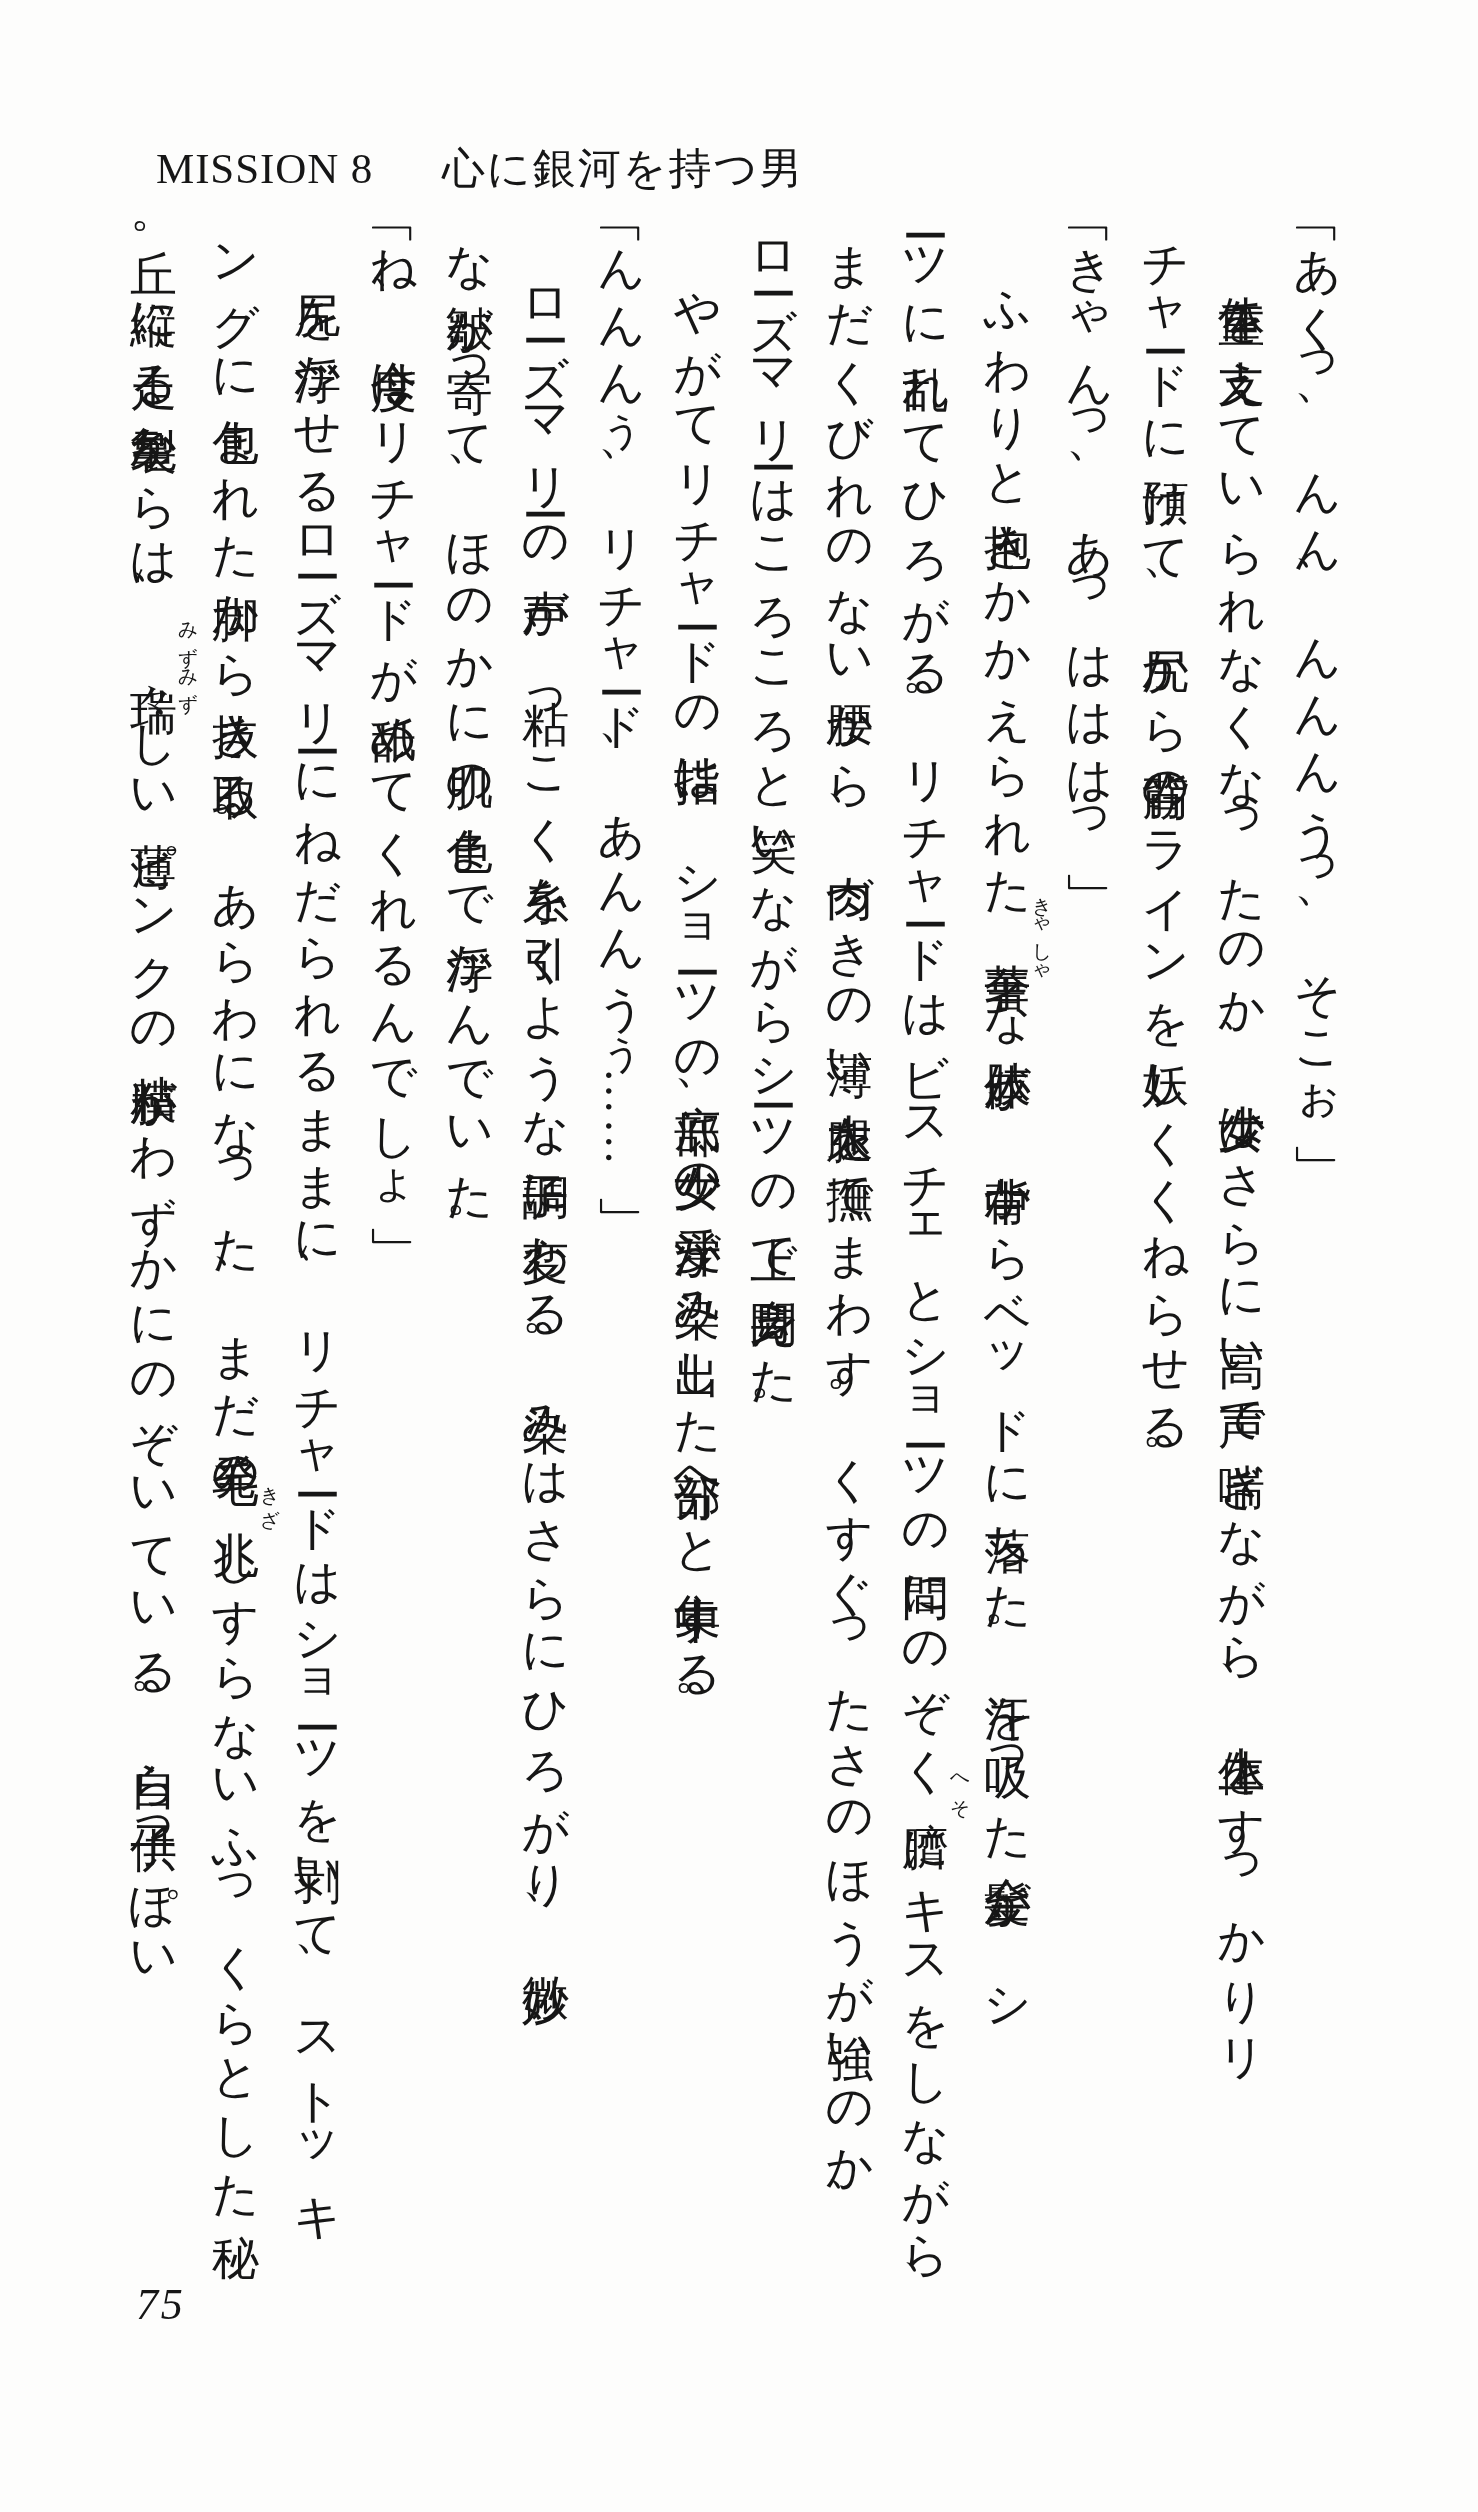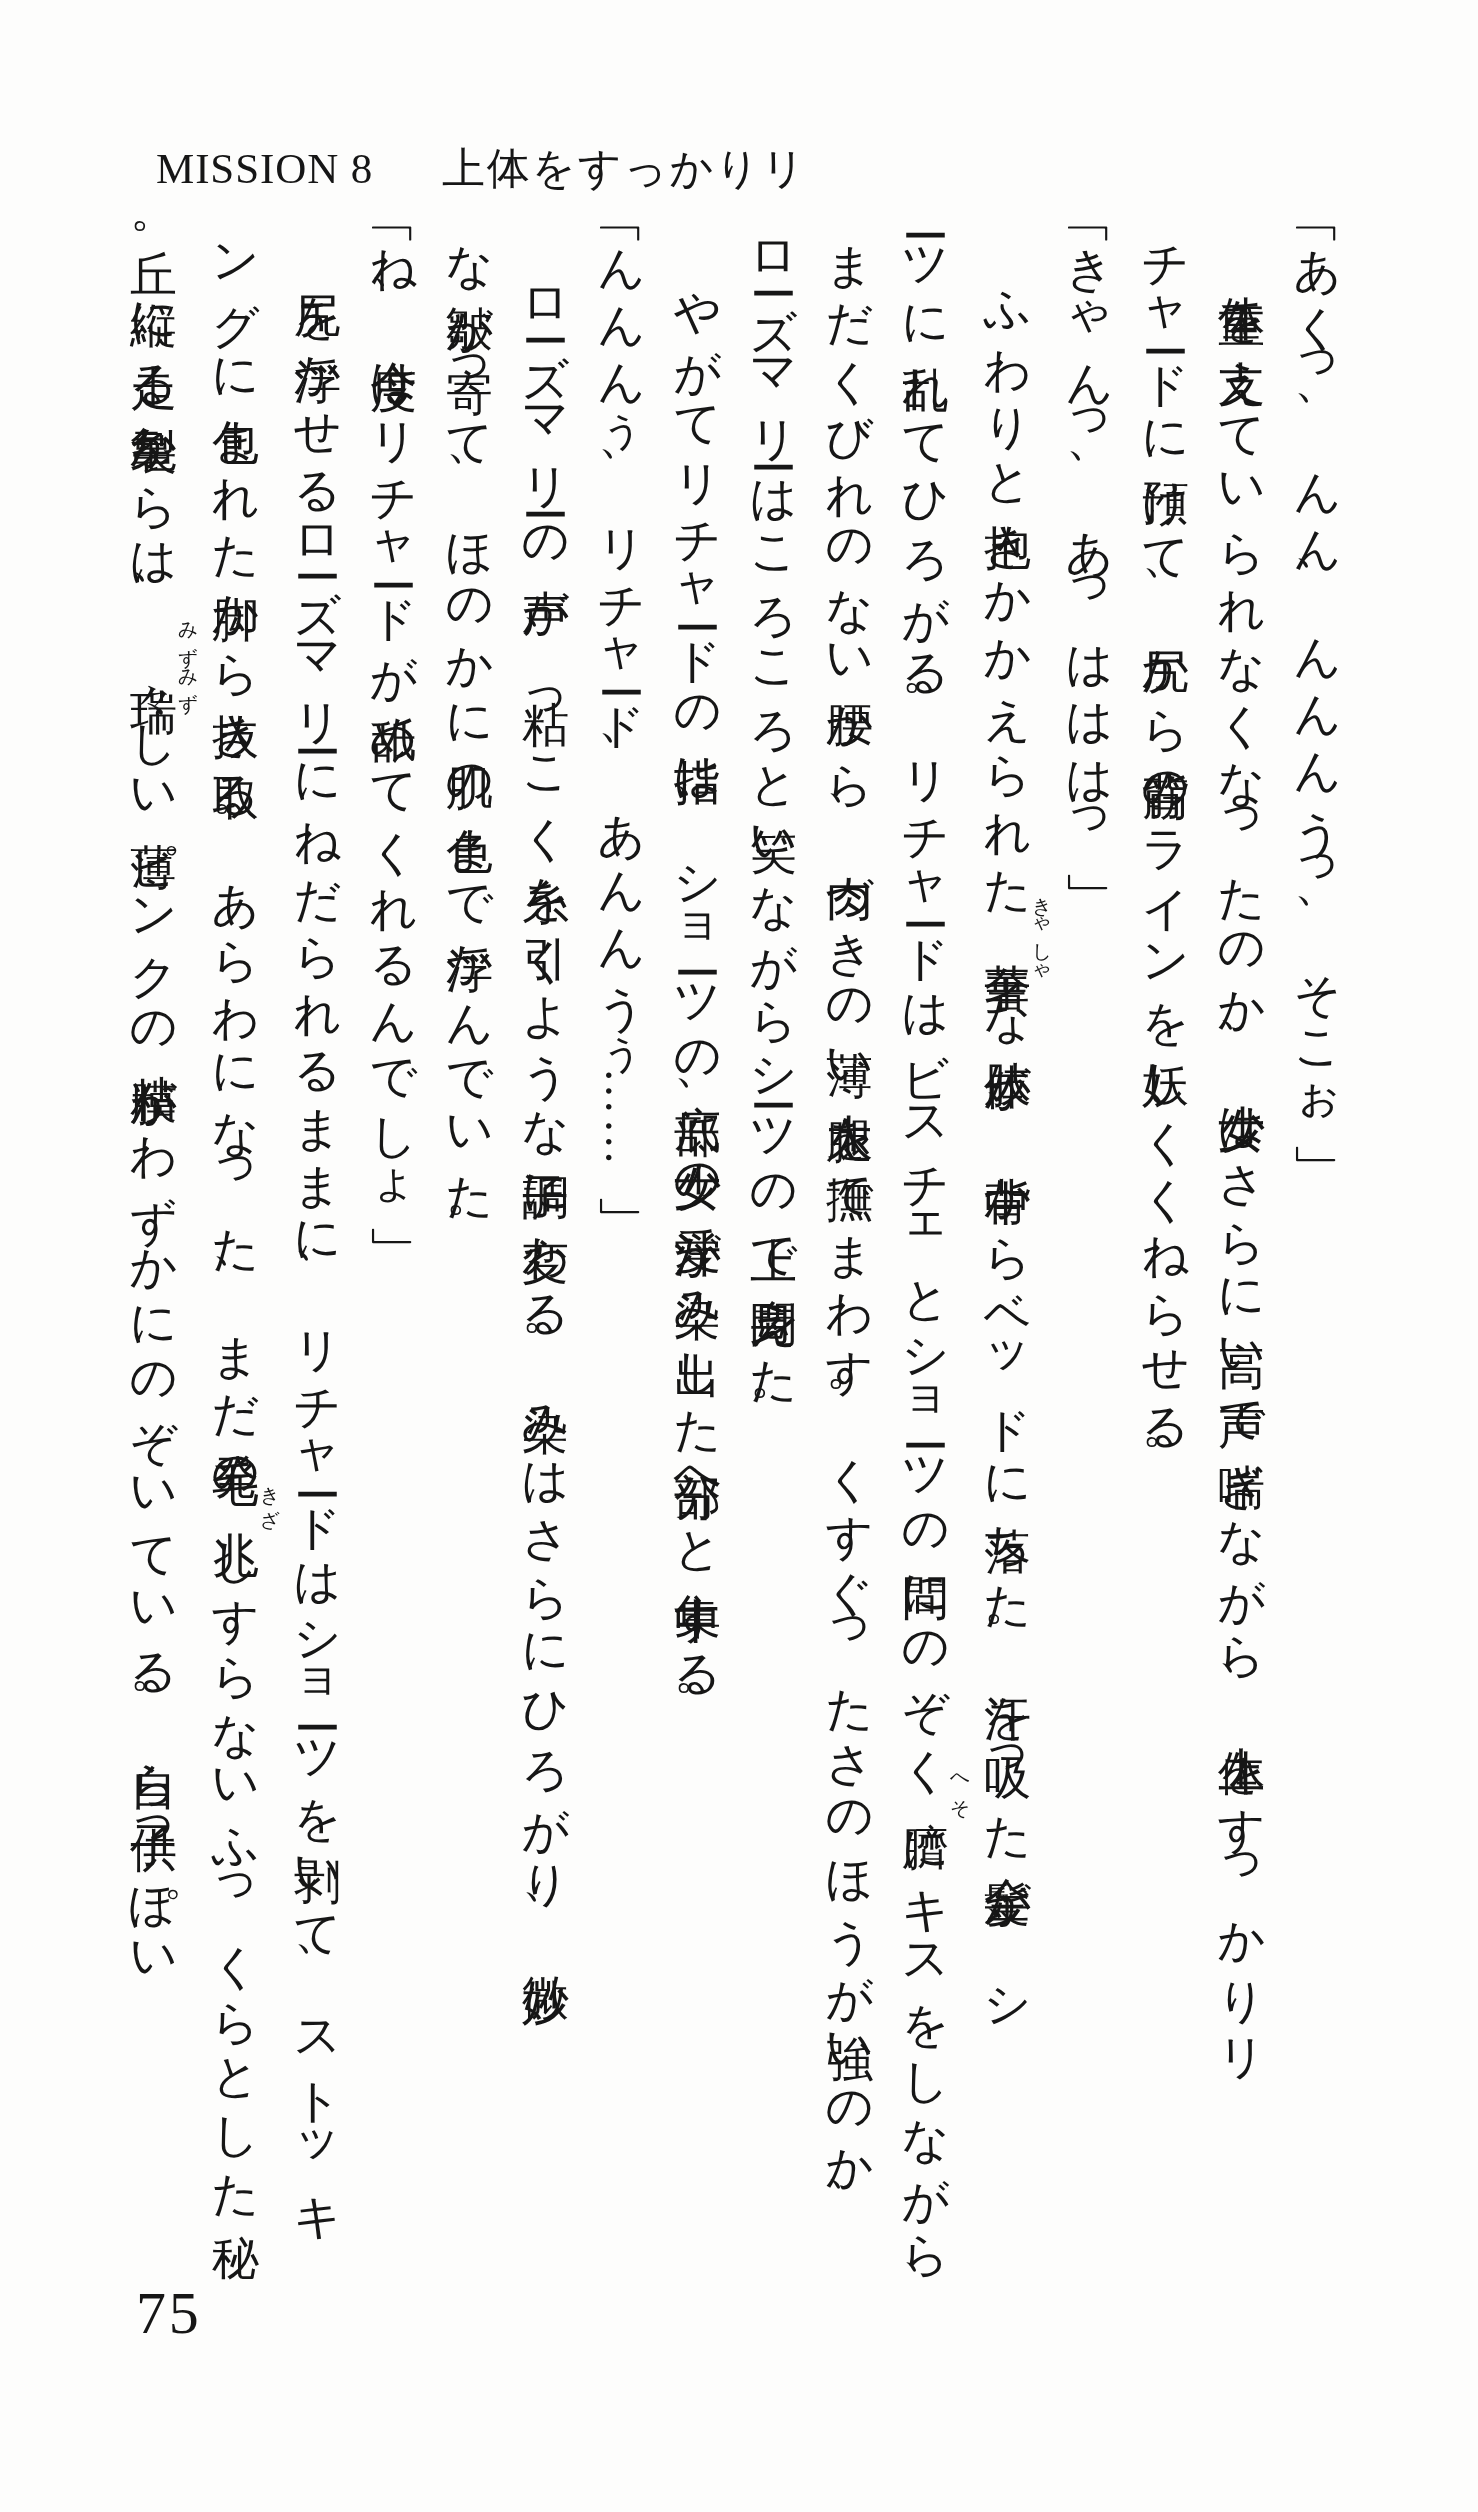--- a/index.html
+++ b/index.html
@@ -34,29 +34,30 @@
   .col.indent{text-indent:1em;}
   ruby{ruby-align:center;}
   rt{
     font-size:19.5px;
     letter-spacing:0.9px;
     font-weight:normal;
   }
   .pagenum{
     position:absolute;
     top:2279px;left:136px;
-    font-size:60px;
+    font-size:44px;
+    font-style:italic;
     letter-spacing:2.8px;
   }
 </style>
 </head>
 <body>
 
 <div class="header">
-  <span class="chapter">MISSION 8</span><span class="title">上体をすっかりリ</span>
+  <span class="chapter">MISSION 8</span><span class="title">心に銀河を持つ男</span>
 </div>
 
 <div class="vtext">
     <div class="col">「あくっ、んん、んんんうっ、そこぉ」</div>
     <div class="col indent">体重を支えていられなくなったのか、少女はさらに高い声で喘ぎながら、上体をすっかりリ</div>
     <div class="col">チャードに預けて、尻から背筋のラインを妖しくくねらせる。</div>
     <div class="col">「きゃんっ、あっはははっ」</div>
     <div class="col indent">ふわりと抱きかかえられた<ruby>華奢<rt>きゃしゃ</rt></ruby>な肢体が、背中からベッドに落ちた。汗を吸った金髪が、シ</div>
     <div class="col">ーツに乱れてひろがる。リチャードはビスチェとショーツの間にのぞく<ruby>臍<rt>へそ</rt></ruby>にキスをしながら、</div>
     <div class="col">まだくびれのない腰から、肉づきの薄い太腿を撫でまわす。くすぐったさのほうが強いのか、</div>

